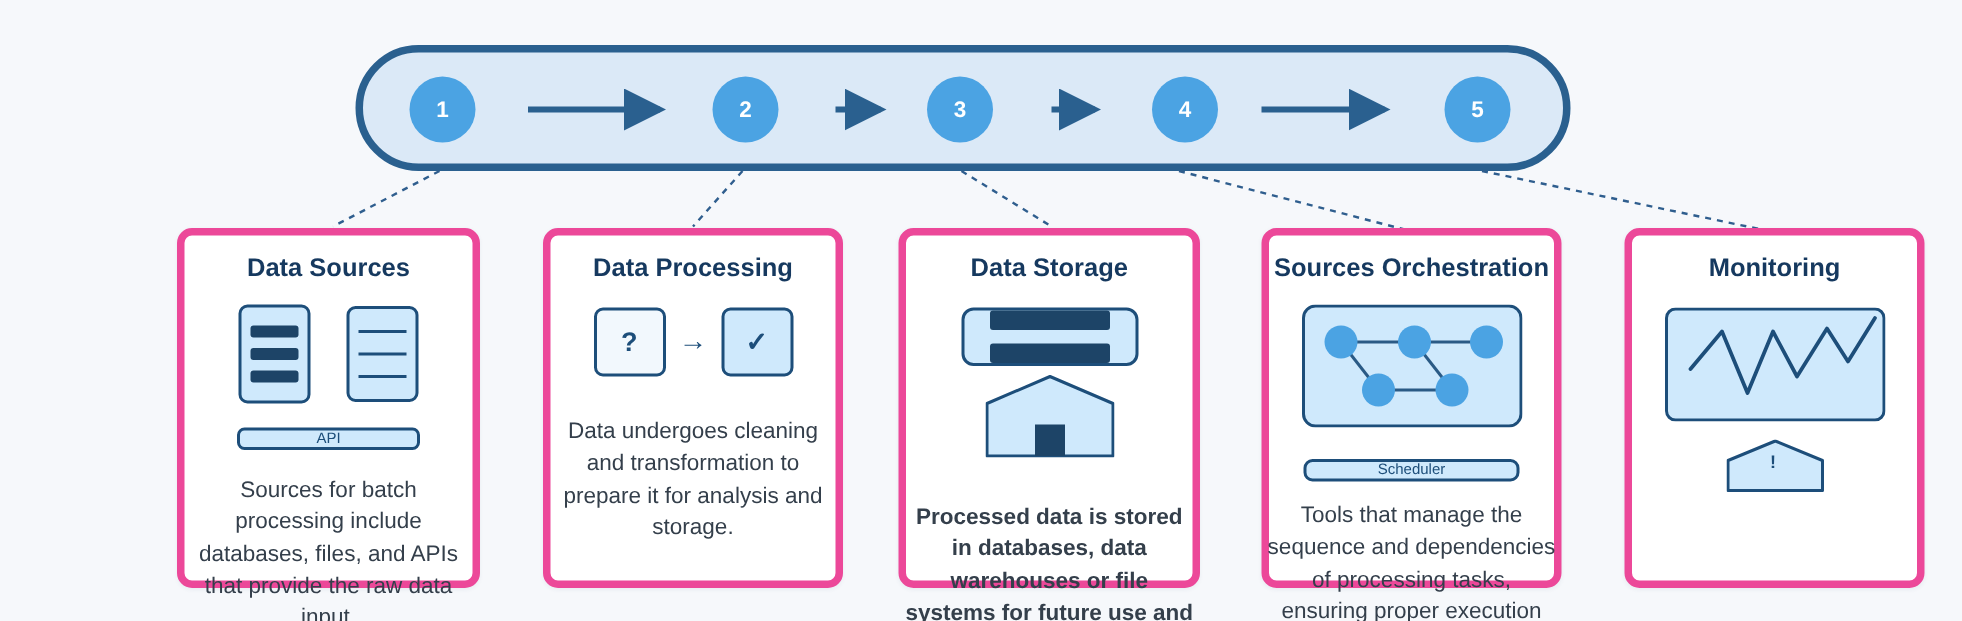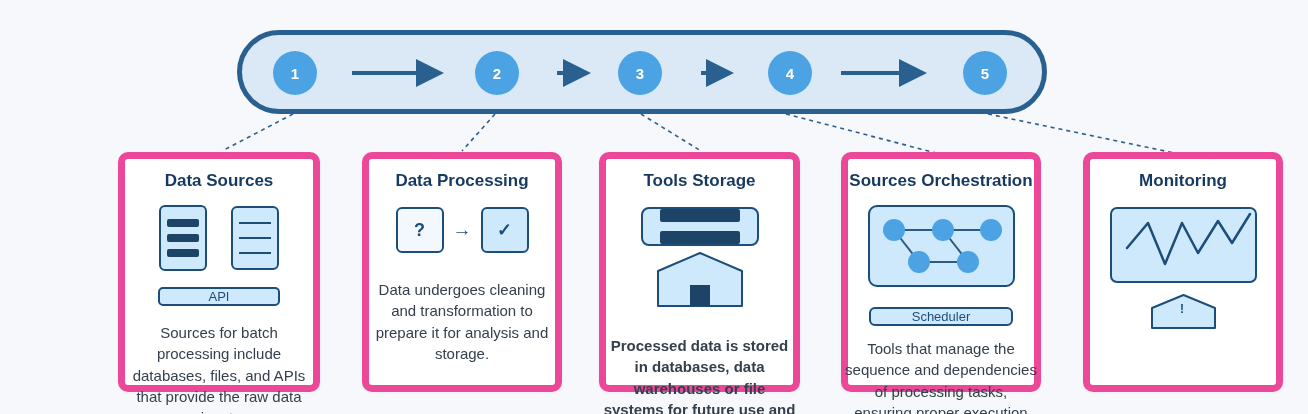--- a/index.html
+++ b/index.html
@@ -35,21 +35,21 @@
 
   svg.overlay {
     position:absolute; left:0; top:0; width:1308px; height:414px;
     z-index:2; pointer-events:none;
   }
 
   
   .card {
     position:absolute; top:152px; height:240px;
     background:#ffffff;
-    border:7px solid #ec4899;
+    border:5px solid #ec4899;
     border-radius:10px;
     box-shadow:0 1px 3px rgba(40,70,110,0.06);
     display:flex; flex-direction:column; align-items:center;
     z-index:2;
   }
   .card1{left:118px; width:202px;}
   .card2{left:362px; width:200px;}
   .card3{left:599px; width:201px;}
   .card4{left:841px; width:200px;}
   .card5{left:1083px; width:200px;}
@@ -64,21 +64,21 @@
     font-size:15px; line-height:1.42;
     color:#343f4b;
     text-align:center;
     width:192px;
   }
 
   .pseudo-btn {
     background:#cfe9fc;
     border:2px solid #1d4e7a;
     color:#1d4e7a;
-    font-size:13px;
+    font-size:10px;
     display:flex; align-items:center; justify-content:center;
   }
 
   
   .icons-row { display:flex; align-items:flex-start; }
   .db-rect {
     width:48px; height:66px; margin-top:14px;
     background:#cfe9fc; border:2px solid #1d4e7a; border-radius:6px;
     display:flex; flex-direction:column; align-items:center; justify-content:center; gap:7px;
   }
@@ -202,21 +202,21 @@
       </div>
     <div class="proc-arrow">→</div>
     <div class="check-box">
         <span>✓</span>
       </div>
   </div>
   <div class="card-desc mt-desc2">Data undergoes cleaning and transformation to prepare it for analysis and storage.</div>
 </div>
 
 <div class="card card3">
-  <div class="card-title">Tools Storage</div>
+  <div class="card-title">Data Storage</div>
   <div class="storage-rect">
     <div class="storage-bar"></div>
     <div class="storage-bar"></div>
   </div>
   <div class="house-wrap">
     <svg width="86" height="55" viewBox="0 0 86 55">
       <polygon points="43,1 85,19 85,54 1,54 1,19" fill="#cfe9fc" stroke="#1d4e7a" stroke-width="2" stroke-linejoin="round"></polygon>
       <rect x="33" y="33" width="20" height="21" fill="#1d4467"></rect>
     </svg>
   </div>

